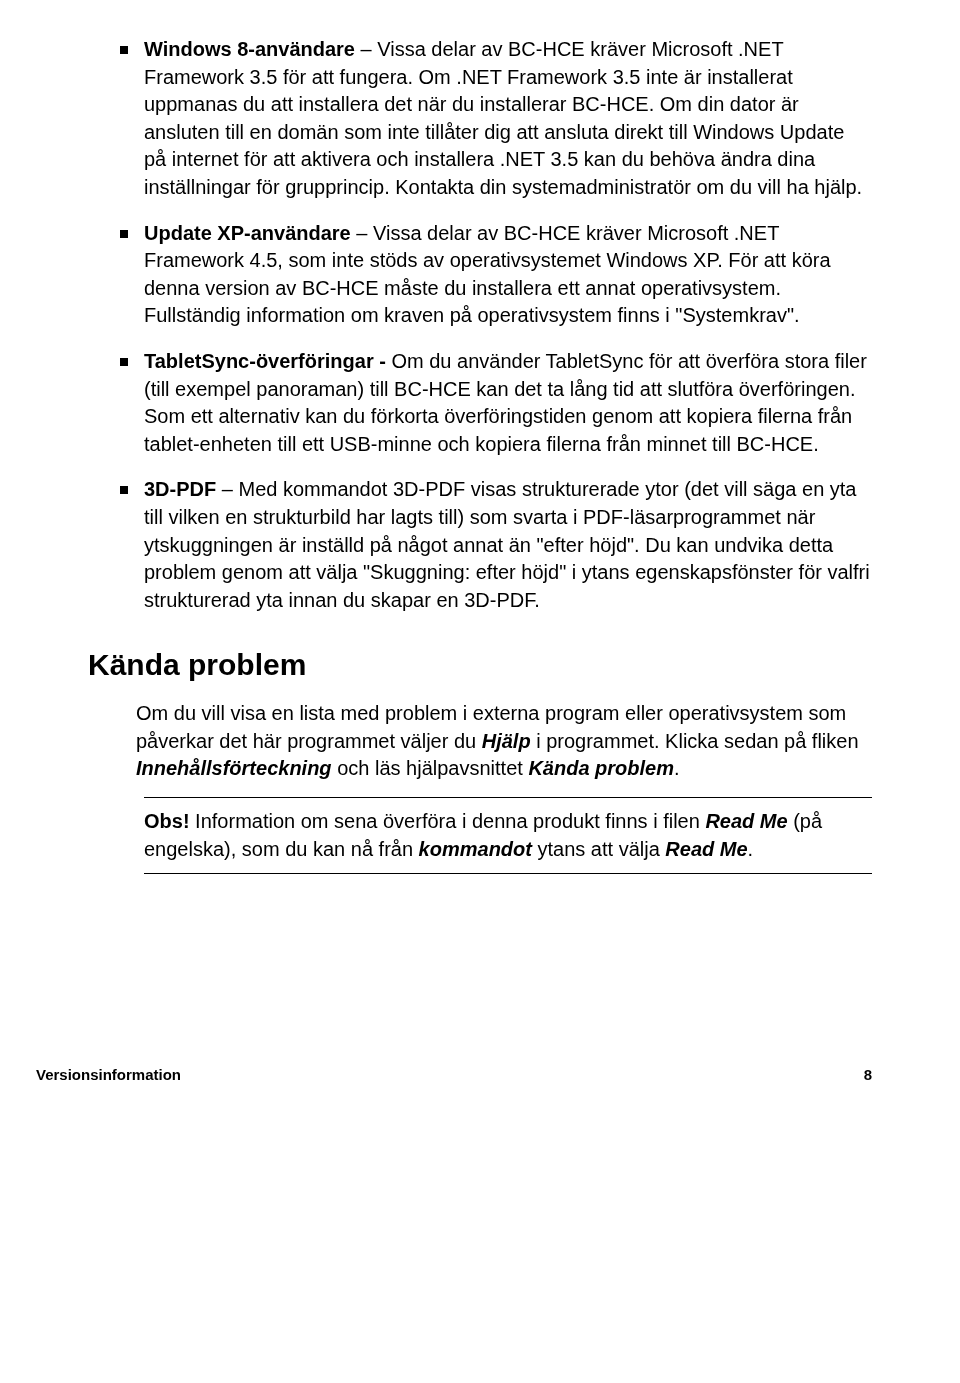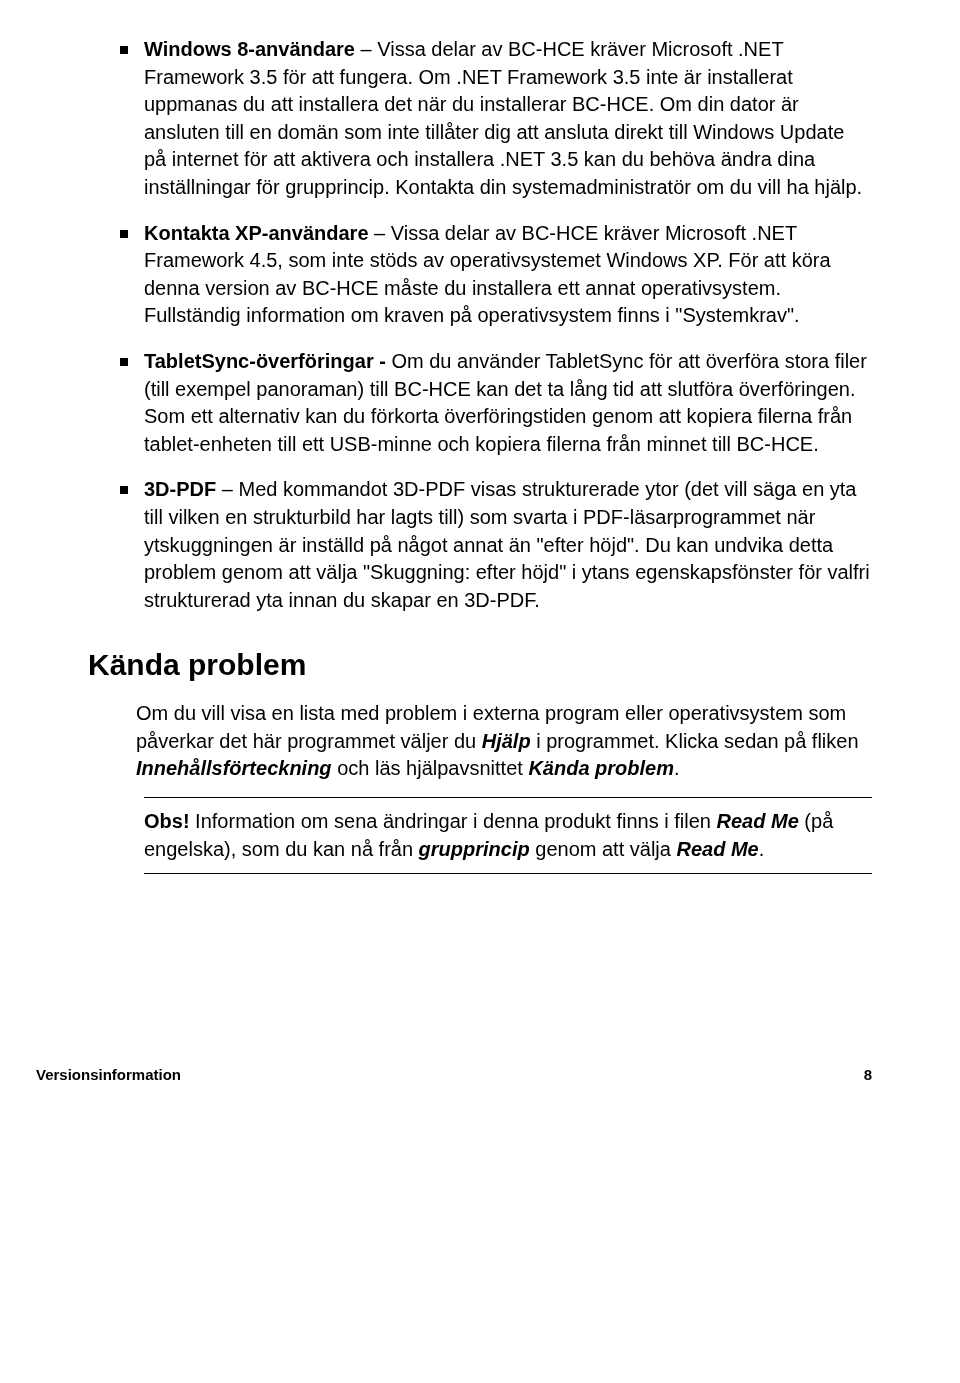--- a/index.html
+++ b/index.html
@@ -76,37 +76,37 @@
 </head>
 <body>
 
 <div class="page">
 
   <ul class="top-list">
     <li>
       <span class="bold">Windows 8-användare</span><span> – Vissa delar av BC-HCE kräver Microsoft .NET Framework 3.5 för att fungera. Om .NET Framework 3.5 inte är installerat uppmanas du att installera det när du installerar BC-HCE. Om din dator är ansluten till en domän som inte tillåter dig att ansluta direkt till Windows Update på internet för att aktivera och installera .NET 3.5 kan du behöva ändra dina inställningar för grupprincip. Kontakta din systemadministratör om du vill ha hjälp.</span>
     </li>
     <li>
-      <span class="bold">Kontakta XP-användare</span><span> – Vissa delar av BC-HCE kräver Microsoft .NET Framework 4.5, som inte stöds av operativsystemet Windows XP. För att köra denna version av BC-HCE måste du installera ett annat operativsystem. Fullständig information om kraven på operativsystem finns i "Systemkrav".</span>
+      <span class="bold">Update XP-användare</span><span> – Vissa delar av BC-HCE kräver Microsoft .NET Framework 4.5, som inte stöds av operativsystemet Windows XP. För att köra denna version av BC-HCE måste du installera ett annat operativsystem. Fullständig information om kraven på operativsystem finns i "Systemkrav".</span>
     </li>
     <li>
       <span class="bold">TabletSync-överföringar - </span><span>Om du använder TabletSync för att överföra stora filer (till exempel panoraman) till BC-HCE kan det ta lång tid att slutföra överföringen. Som ett alternativ kan du förkorta överföringstiden genom att kopiera filerna från tablet-enheten till ett USB-minne och kopiera filerna från minnet till BC-HCE.</span>
     </li>
     <li>
       <span class="bold">3D-PDF</span><span> – Med kommandot 3D-PDF visas strukturerade ytor (det vill säga en yta till vilken en strukturbild har lagts till) som svarta i PDF-läsarprogrammet när ytskuggningen är inställd på något annat än "efter höjd". Du kan undvika detta problem genom att välja "Skuggning: efter höjd" i ytans egenskapsfönster för valfri strukturerad yta innan du skapar en 3D-PDF.</span>
     </li>
   </ul>
 
   <h2 class="section-heading">Kända problem</h2>
 
   <p class="body-para">
     <span>Om du vill visa en lista med problem i externa program eller operativsystem som påverkar det här programmet väljer du </span><span class="bold italic">Hjälp</span><span> i programmet. Klicka sedan på fliken </span><span class="bold italic">Innehållsförteckning </span><span>och läs hjälpavsnittet </span><span class="bold italic">Kända problem</span><span>.</span>
   </p>
 
   <div class="note-box">
-    <span class="bold">Obs!</span><span> Information om sena ändringar i denna produkt finns i filen </span><span class="bold italic">Read Me</span><span> (på engelska), som du kan nå från </span><span class="bold italic">grupprincip</span><span> genom att välja </span><span class="bold italic">Read Me</span><span>.</span>
+    <span class="bold">Obs!</span><span> Information om sena överföra i denna produkt finns i filen </span><span class="bold italic">Read Me</span><span> (på engelska), som du kan nå från </span><span class="bold italic">kommandot</span><span> ytans att välja </span><span class="bold italic">Read Me</span><span>.</span>
   </div>
 
   <div class="footer">
     <span>Versionsinformation</span>
     <span>8</span>
   </div>
 </div>
 
 </body></html>

